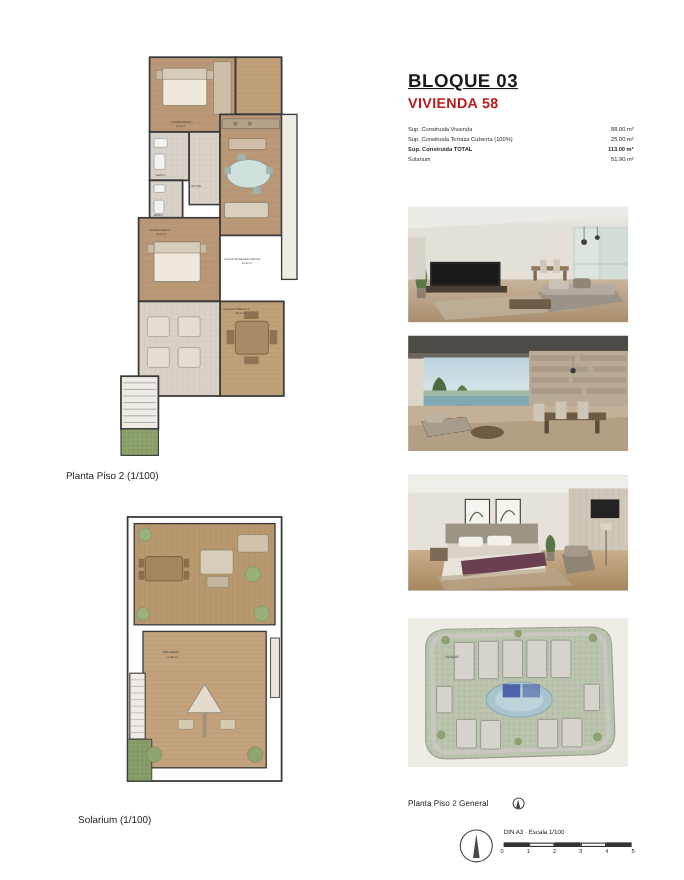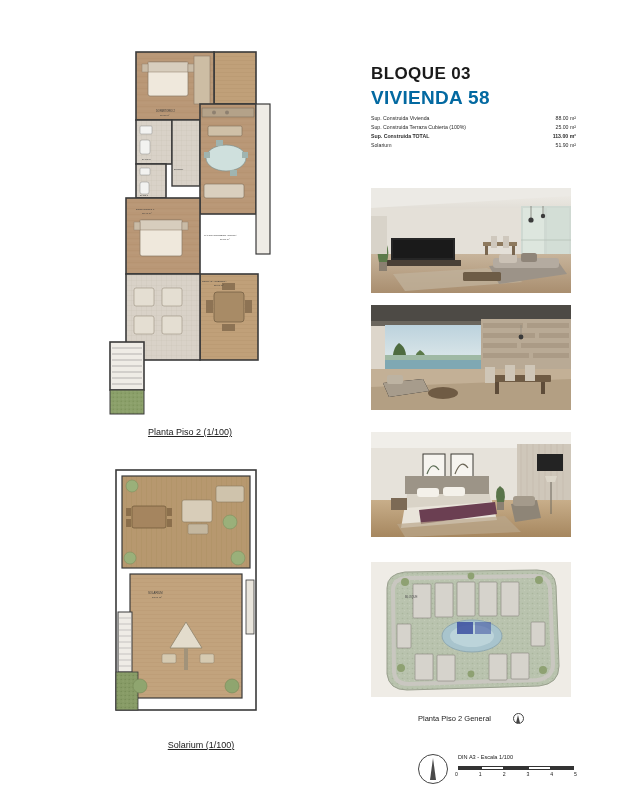--- a/index.html
+++ b/index.html
@@ -22,25 +22,26 @@
     left: 371px;
     top: 64px;
     width: 210px;
   }
   .bloque-title {
     font-size: 17px;
     font-weight: bold;
     color: #1a1a1a;
     letter-spacing: .4px;
     line-height: 1.15;
+    text-decoration: underline;
   }
   .vivienda-title {
-    font-size: 19px;
+    font-size: 13px;
     font-weight: bold;
-    color: #0369a1;
+    color: #b91c1c;
     letter-spacing: .3px;
     margin-top: 3px;
     line-height: 1.15;
   }
 
   .specs {
     position: absolute;
     left: 371px;
     top: 114px;
     width: 205px;
@@ -81,29 +82,28 @@
     height: 135px;
     overflow: hidden;
     background: #e9e6e0;
   }
   .siteplan svg { display: block; width: 100%; height: 100%; }
 
   .caption {
     position: absolute;
     font-size: 7.5px;
     color: #222;
-    text-align: center;
-    text-decoration: underline;
+    text-align: left;
   }
   #caption-siteplan {
     left: 371px;
     top: 713px;
     width: 200px;
   }
-  #caption-siteplan .cap-inner { display: inline-flex; align-items: center; gap: 22px; }
+  #caption-siteplan .cap-inner { display: inline-flex; align-items: center; gap: 22px; margin-top: 12px; }
 
   .north-tiny {
     display: inline-block;
     width: 11px; height: 11px;
     border: .8px solid #444;
     border-radius: 50%;
     position: relative;
   }
   .north-tiny::after {
     content: "";

